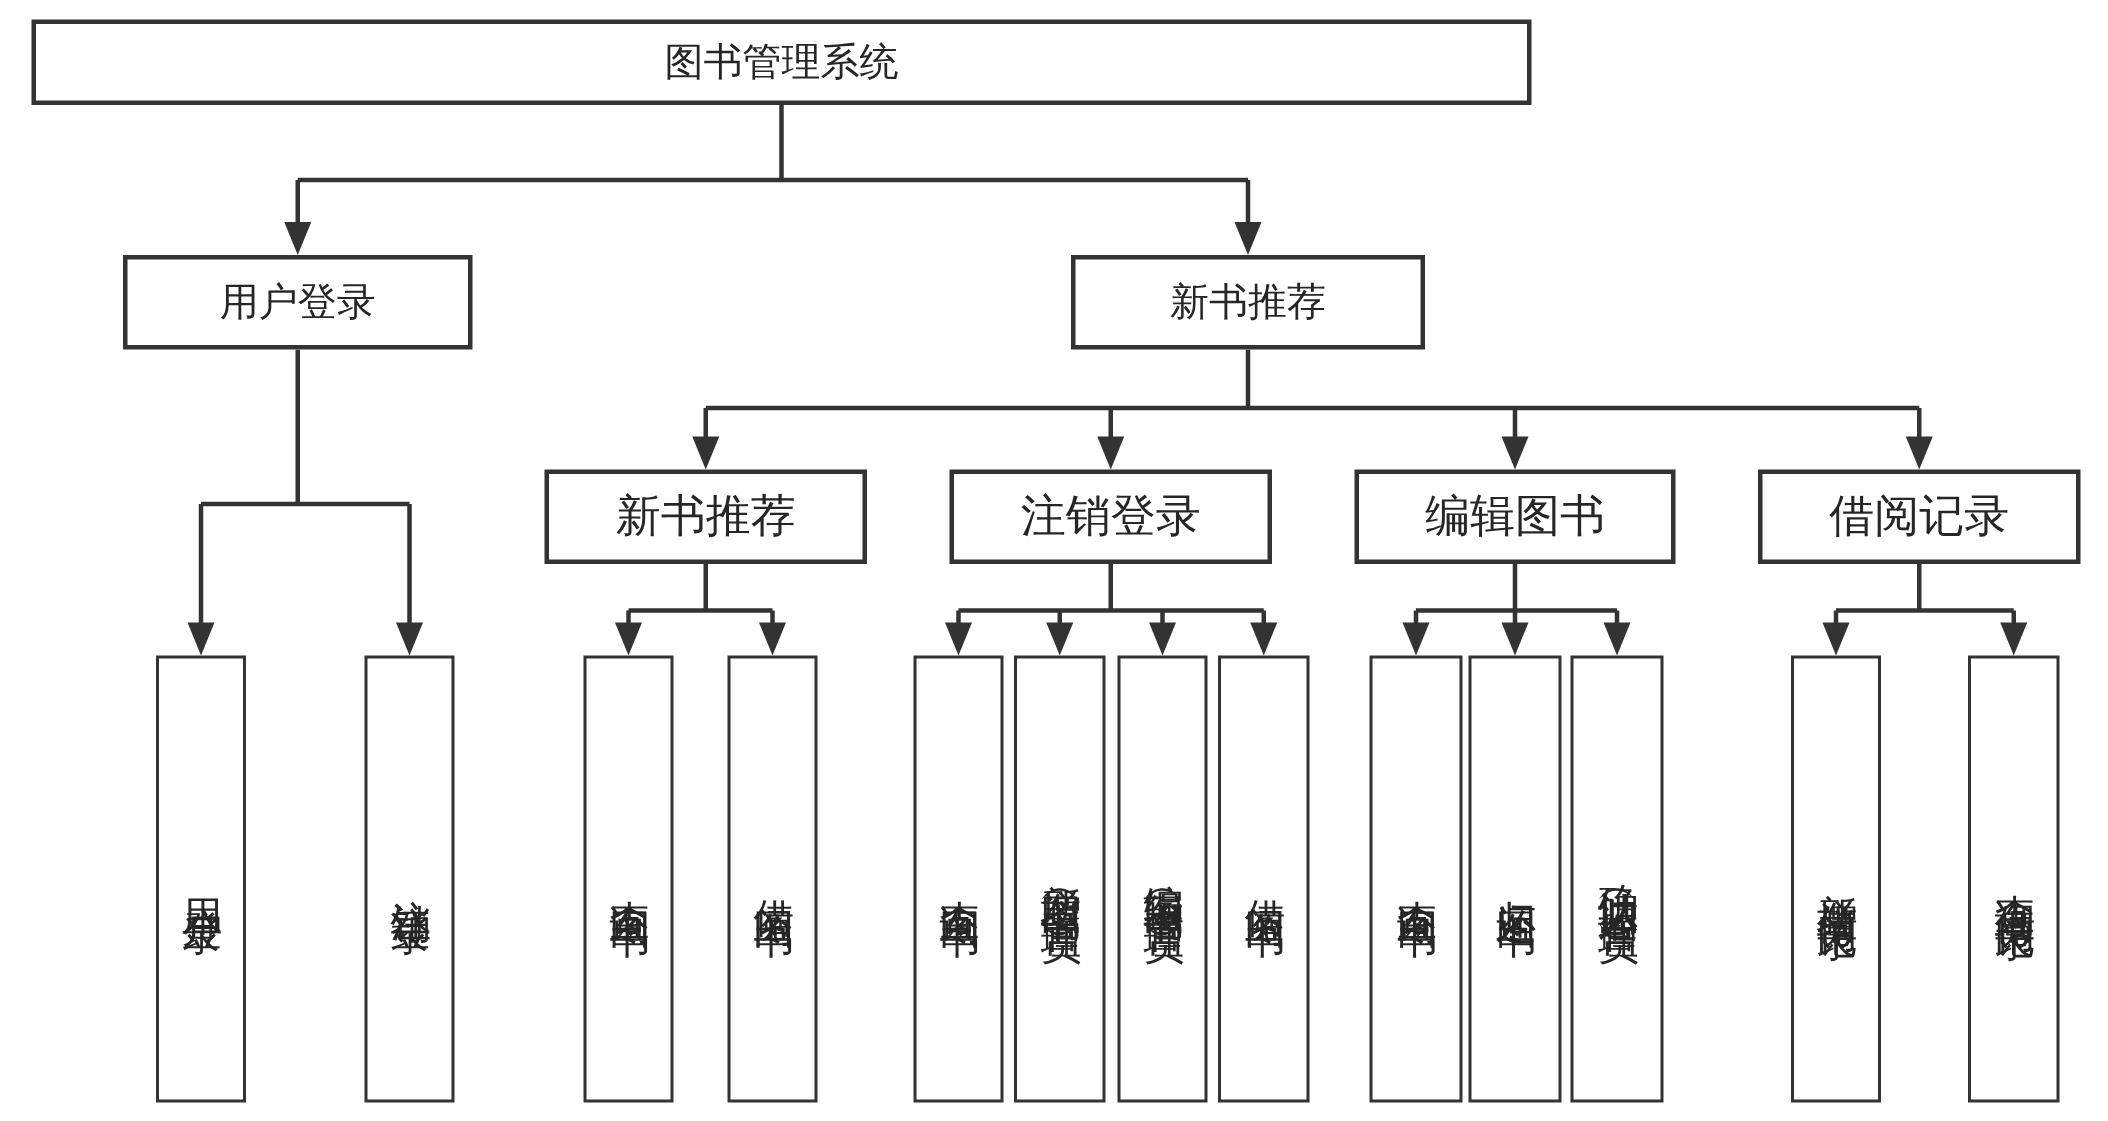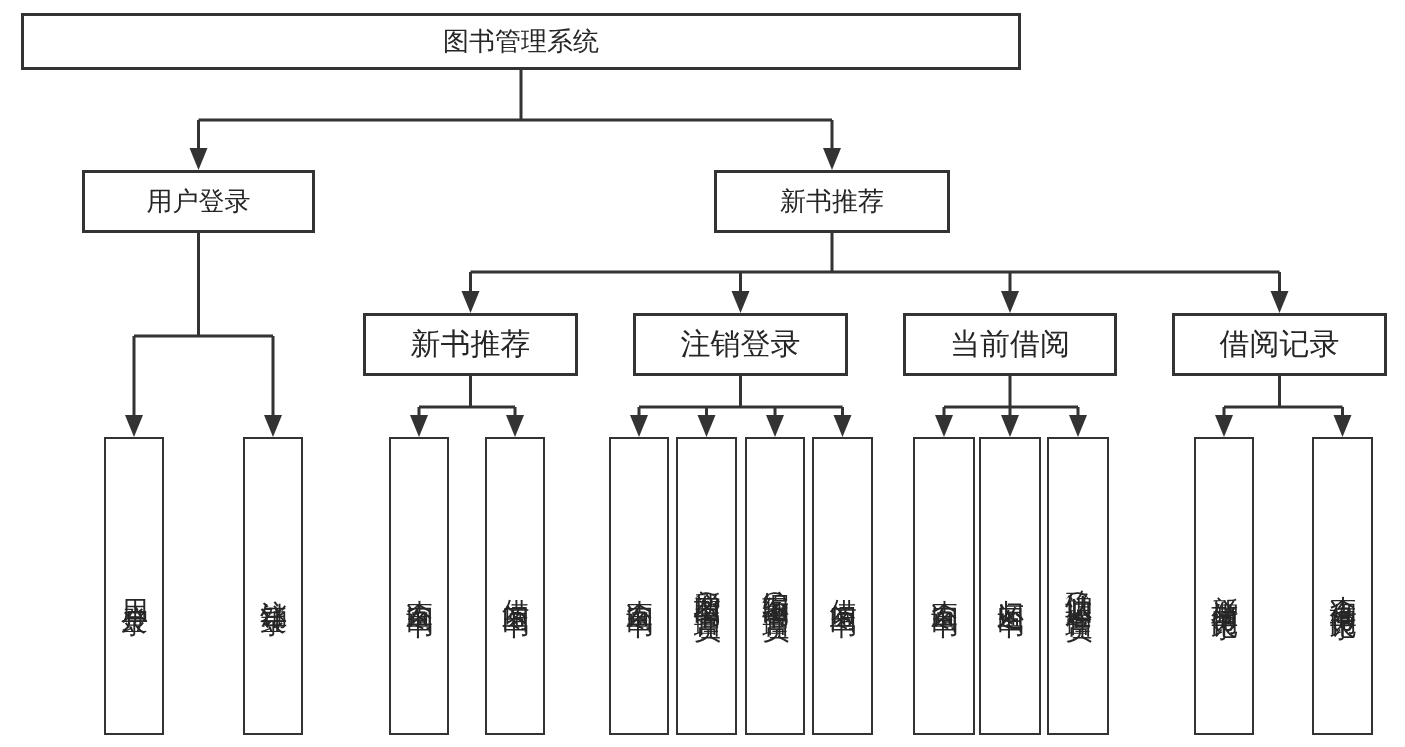--- a/index.html
+++ b/index.html
@@ -98,21 +98,21 @@
     </g>
   </svg>
 
   <div class="node lv0" style="left:21px;top:13px;width:1000px;height:57px">图书管理系统</div>
 
   <div class="node lv1" style="left:82px;top:170px;width:233px;height:63px">用户登录</div>
   <div class="node lv1" style="left:714px;top:170px;width:236px;height:63px">新书推荐</div>
 
   <div class="node lv2" style="left:363px;top:313px;width:215px;height:63px">新书推荐</div>
   <div class="node lv2" style="left:633px;top:313px;width:215px;height:63px">注销登录</div>
-  <div class="node lv2" style="left:903px;top:313px;width:214px;height:63px">当前借阅</div>
+  <div class="node lv2" style="left:903px;top:313px;width:214px;height:63px">编辑图书</div>
   <div class="node lv2" style="left:1172px;top:313px;width:215px;height:63px">借阅记录</div>
 
   <div class="node leaf" style="left:104px;top:437px;width:60px;height:298px">
     <span>用户登录</span>
   </div>
   <div class="node leaf" style="left:243px;top:437px;width:60px;height:298px">
     <span>注销登录</span>
   </div>
 
   <div class="node leaf" style="left:389px;top:437px;width:60px;height:298px">

